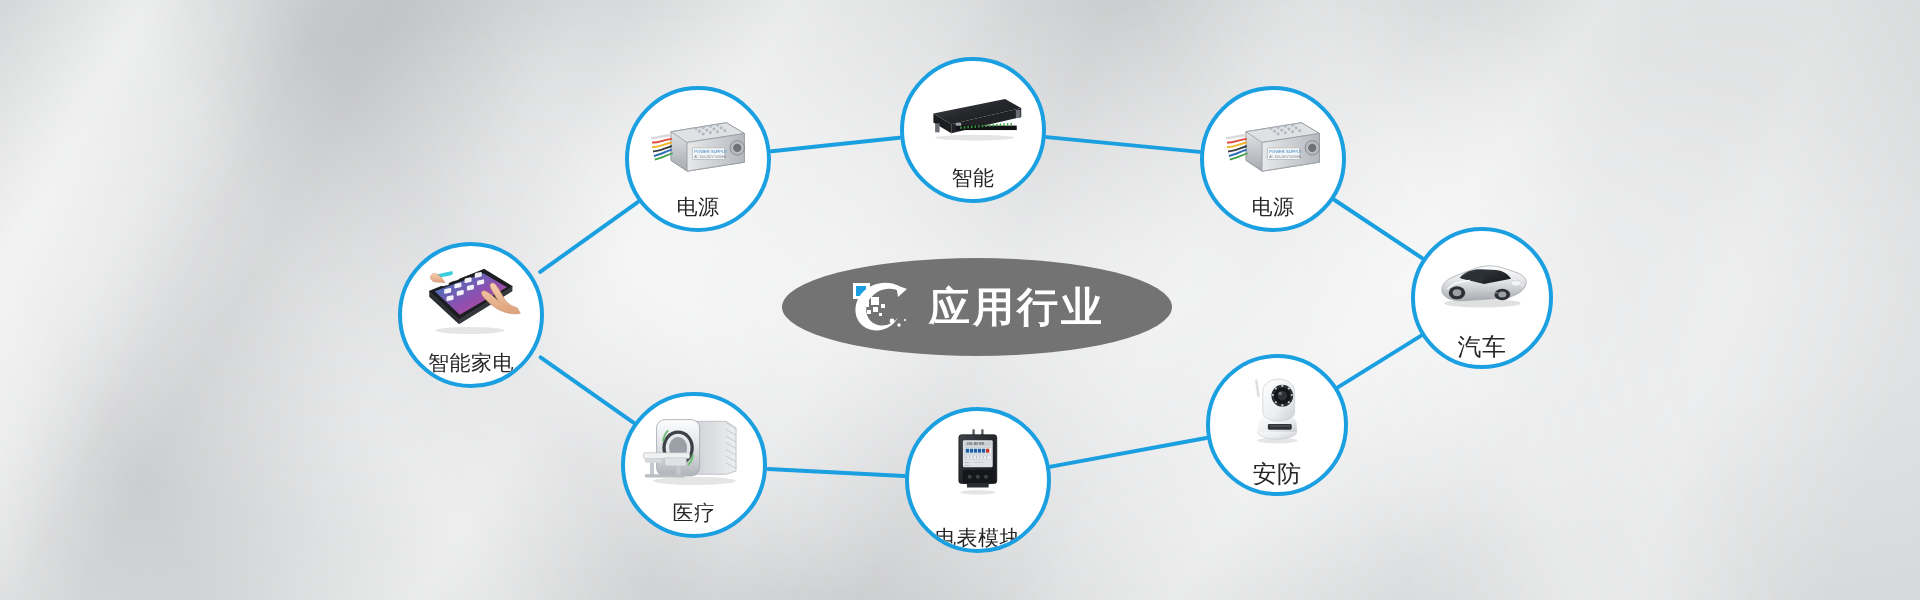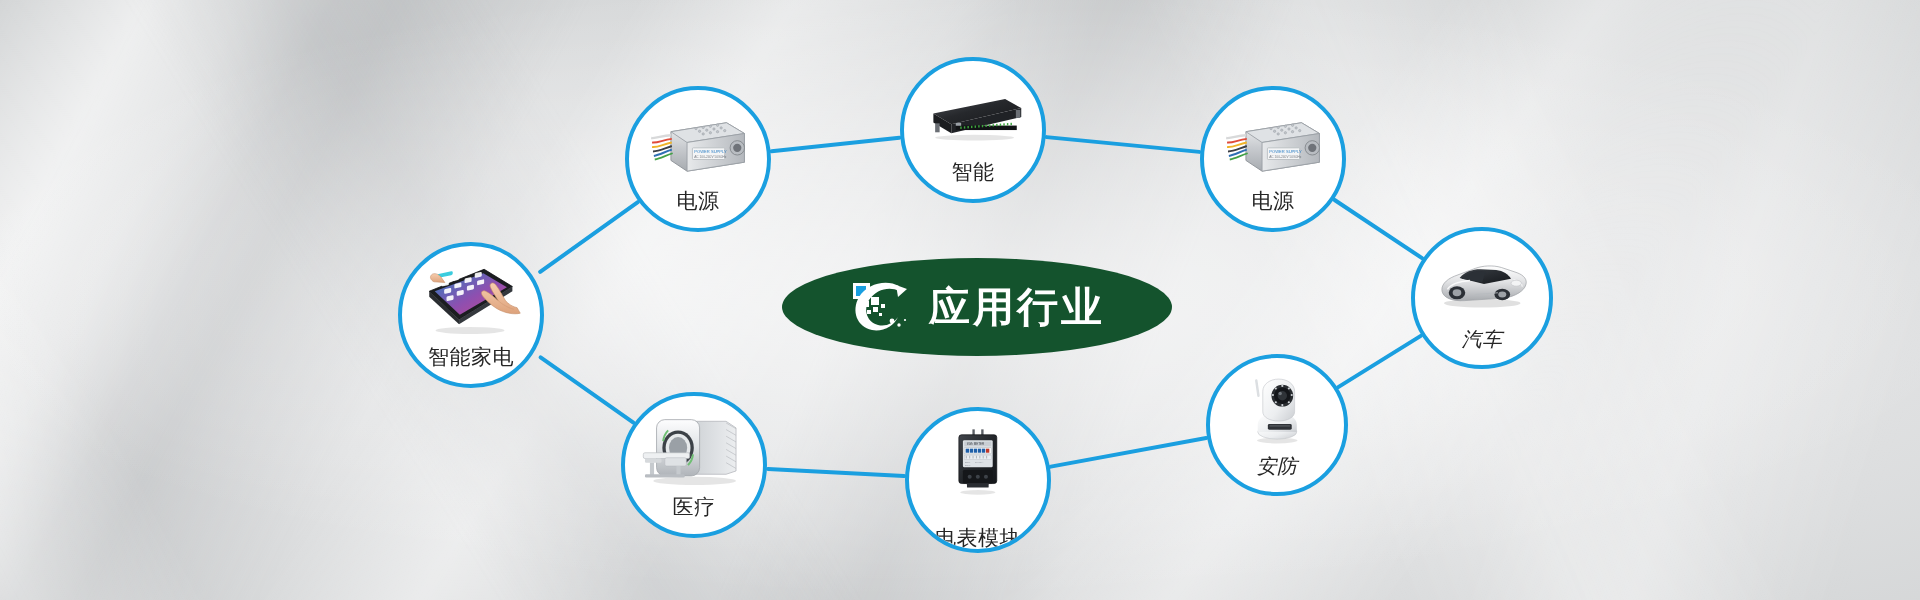--- a/index.html
+++ b/index.html
@@ -55,31 +55,31 @@
     overflow:hidden;
   }
   .node .thumb{
     width:78%;height:54%;
     margin-top:12%;
     display:flex;align-items:center;justify-content:center;
     position:relative;
   }
   .node .nlabel{
     font-size:21px;color:#262626;line-height:1;
-    margin-top:10px;letter-spacing:.5px;
+    margin-top:16px;letter-spacing:.5px;
     white-space:nowrap;
     font-family:"DejaVu Sans","Liberation Sans",sans-serif;
   }
-  .node.small .nlabel{font-size:20px;font-style:italic;}
+  .node.small .nlabel{font-size:24px;}
 
   
   #banner{
     position:absolute;
     left:782px;top:258px;width:390px;height:98px;
-    background:#14532d;border-radius:50%/50%;
+    background:#737373;border-radius:50%/50%;
     display:flex;align-items:center;justify-content:center;
     gap:14px;
   }
   #banner .btext{
     color:#ffffff;font-size:41px;font-weight:bold;letter-spacing:3px;
     font-family:"DejaVu Sans","Liberation Sans",sans-serif;
     line-height:1;
   }
   #banner .blogo{width:66px;height:60px;flex:0 0 auto;}
 

